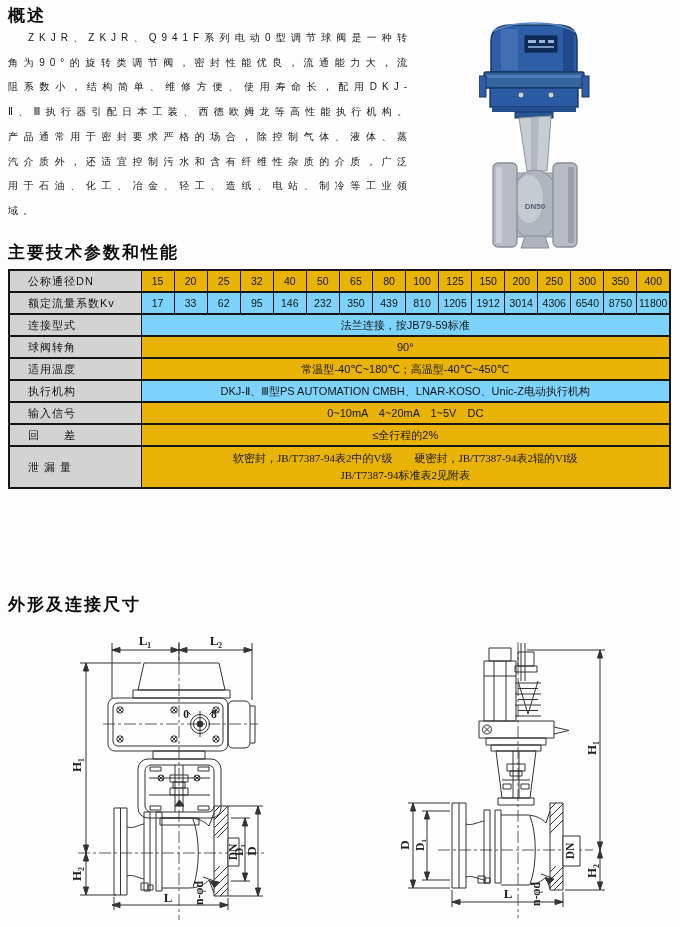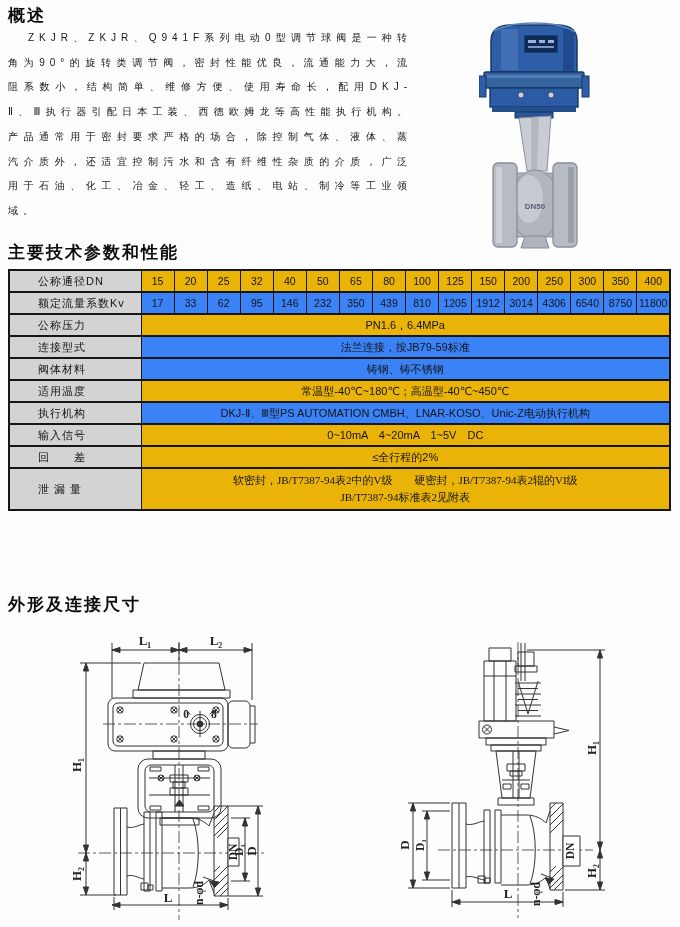--- a/index.html
+++ b/index.html
@@ -22,24 +22,24 @@
   }
   #product-photo{position:absolute;left:479px;top:19px;}
   .spec-table{
     position:absolute;left:8px;top:269px;width:663px;
     border-collapse:collapse;border:2.5px solid #161616;
     table-layout:fixed;
   }
   .spec-table td{
     border:1px solid #161616;border-top:2px solid #161616;border-bottom:2px solid #161616;
     font-size:11px;text-align:center;height:20px;padding:0 1px;
-    white-space:nowrap;overflow:hidden;background:#3b82f6;
+    white-space:nowrap;overflow:hidden;background:#7dd3fc;
   }
   .spec-table td.lbl{
-    background:#d3d3d3;text-align:left;padding-left:28px;letter-spacing:1px;
+    background:#d3d3d3;text-align:left;padding-left:18px;letter-spacing:1px;
   }
   .spec-table tr.g td{background:#eab308;}
   .spec-table tr.g td.lbl,.spec-table tr.w td.lbl{background:#d3d3d3;}
   .spec-table td.num{font-size:10.5px;letter-spacing:0;}
   .spec-table td.leak{height:40px;white-space:normal;font-family:Liberation Serif, serif;}
   .leak-line{line-height:17px;}
   .drawing{position:absolute;top:628px;}
   #left-drawing{left:53px;}
   #right-drawing{left:388px;}
   .drawing line,.drawing path,.drawing rect,.drawing circle,.drawing ellipse{vector-effect:non-scaling-stroke;}
@@ -148,31 +148,27 @@
     <td class="num">439</td>
     <td class="num">810</td>
     <td class="num">1205</td>
     <td class="num">1912</td>
     <td class="num">3014</td>
     <td class="num">4306</td>
     <td class="num">6540</td>
     <td class="num">8750</td>
     <td class="num">11800</td>
   </tr>
-  <tr class="g">
-        <td class="lbl">公称压力</td>
-        <td colspan="16">PN1.6，6.4MPa</td>
-      </tr>
   <tr class="w">
         <td class="lbl">连接型式</td>
         <td colspan="16">法兰连接，按JB79-59标准</td>
       </tr>
-  <tr class="w">
-        <td class="lbl">阀体材料</td>
-        <td colspan="16">铸钢、铸不锈钢</td>
+  <tr class="g">
+        <td class="lbl">球阀转角</td>
+        <td colspan="16">90°</td>
       </tr>
   <tr class="g">
         <td class="lbl">适用温度</td>
         <td colspan="16">常温型-40℃~180℃；高温型-40℃~450℃</td>
       </tr>
   <tr class="w">
         <td class="lbl">执行机构</td>
         <td colspan="16">DKJ-Ⅱ、Ⅲ型PS AUTOMATION CMBH、LNAR-KOSO、Unic-Z电动执行机构</td>
       </tr>
   <tr class="g">

